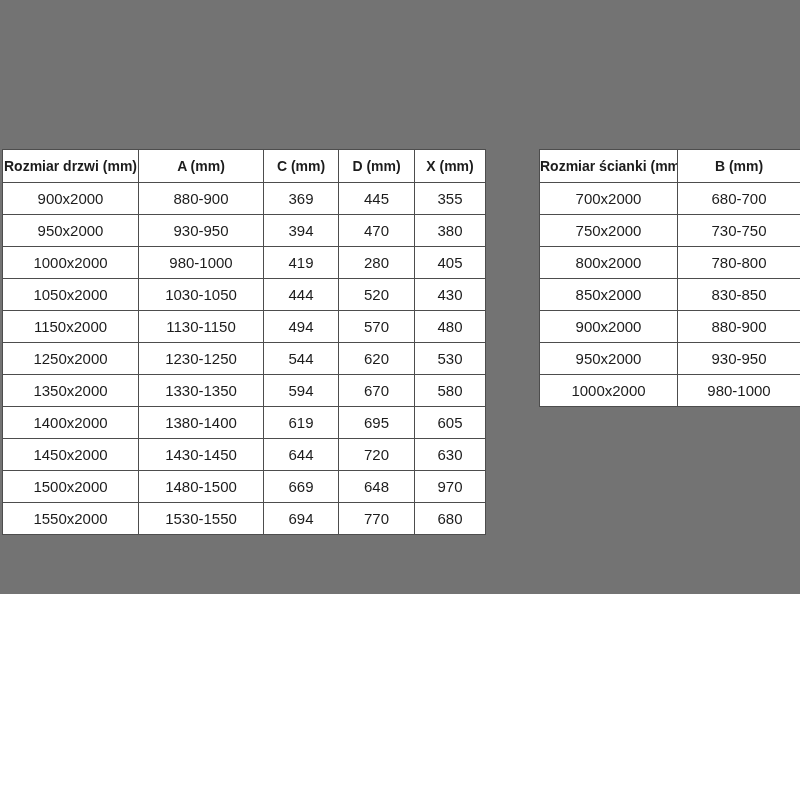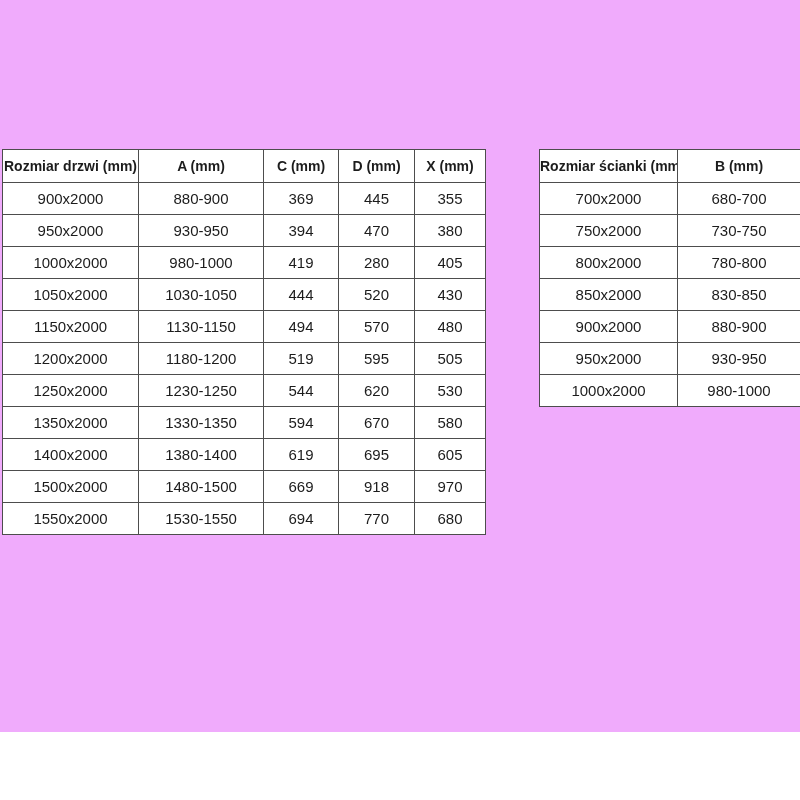--- a/index.html
+++ b/index.html
@@ -3,22 +3,22 @@
 <meta charset="utf-8">
 <style>
   html, body {
     margin: 0;
     padding: 0;
     background: #ffffff;
   }
   .canvas {
     position: relative;
     width: 800px;
-    height: 732px;
-    background: #f0abfc;
+    height: 594px;
+    background: #737373;
     overflow: hidden;
     font-family: "Liberation Sans", sans-serif;
   }
   table {
     position: absolute;
     border-collapse: collapse;
     table-layout: fixed;
     background: #ffffff;
   }
   th, td {
@@ -110,27 +110,20 @@
           <td>430</td>
         </tr>
         <tr>
           <td>1150x2000</td>
           <td>1130-1150</td>
           <td>494</td>
           <td>570</td>
           <td>480</td>
         </tr>
         <tr>
-          <td>1200x2000</td>
-          <td>1180-1200</td>
-          <td>519</td>
-          <td>595</td>
-          <td>505</td>
-        </tr>
-        <tr>
           <td>1250x2000</td>
           <td>1230-1250</td>
           <td>544</td>
           <td>620</td>
           <td>530</td>
         </tr>
         <tr>
           <td>1350x2000</td>
           <td>1330-1350</td>
           <td>594</td>
@@ -138,24 +131,31 @@
           <td>580</td>
         </tr>
         <tr>
           <td>1400x2000</td>
           <td>1380-1400</td>
           <td>619</td>
           <td>695</td>
           <td>605</td>
         </tr>
         <tr>
+          <td>1450x2000</td>
+          <td>1430-1450</td>
+          <td>644</td>
+          <td>720</td>
+          <td>630</td>
+        </tr>
+        <tr>
           <td>1500x2000</td>
           <td>1480-1500</td>
           <td>669</td>
-          <td>918</td>
+          <td>648</td>
           <td>970</td>
         </tr>
         <tr>
           <td>1550x2000</td>
           <td>1530-1550</td>
           <td>694</td>
           <td>770</td>
           <td>680</td>
         </tr>
       </tbody>

